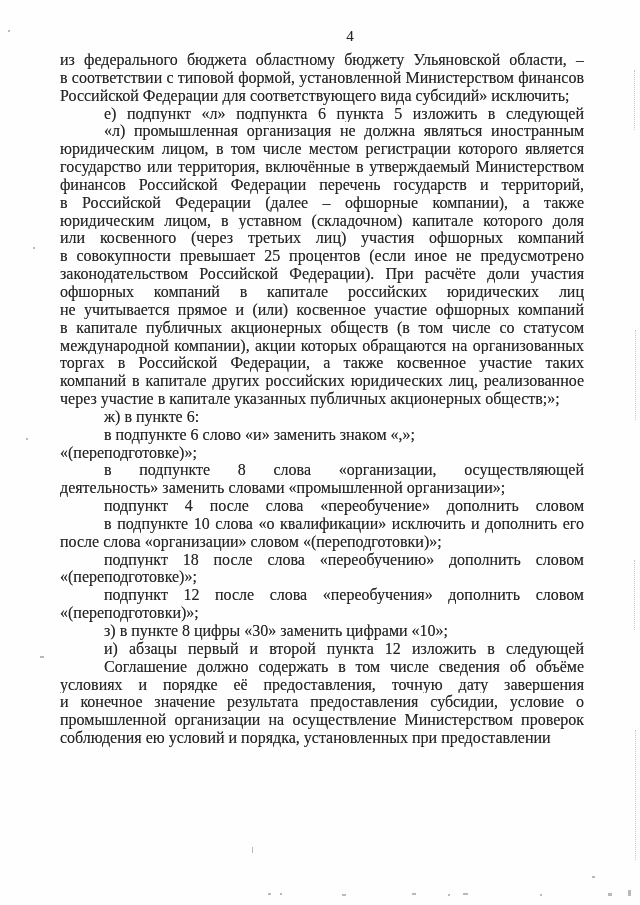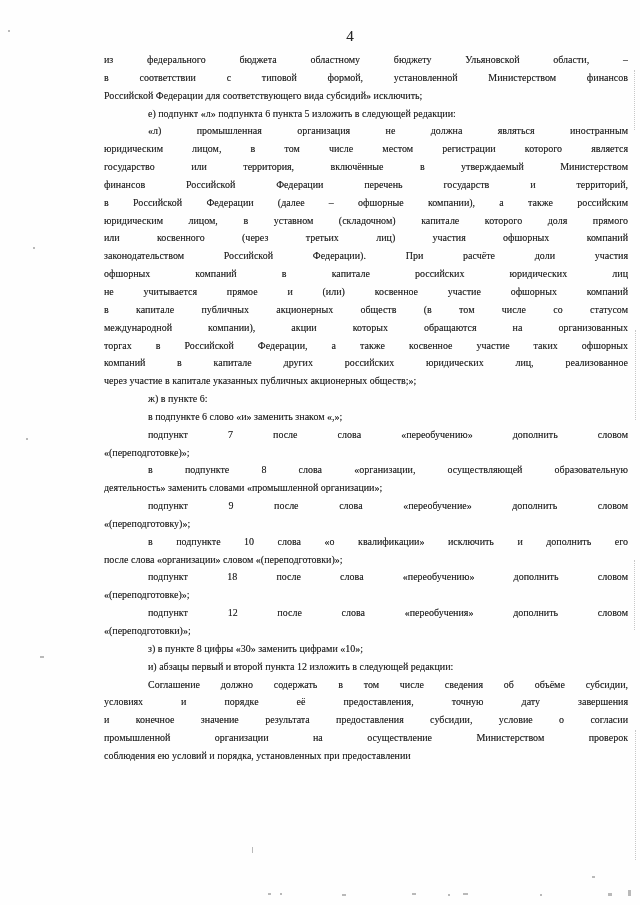--- a/index.html
+++ b/index.html
@@ -19,23 +19,23 @@
   .page-number {
     margin-top: 27px;
     width: 524px;
     margin-left: 88px;
     text-align: center;
     font-size: 15px;
     line-height: 18px;
     text-shadow: 0 0 0.5px rgba(40,40,40,0.55);
   }
   .text-block {
-    margin: 6px 28px 0 104px;
+    margin: 6px 28px 0 60px;
     width: 524px;
-    font-size: 10px;
+    font-size: 16px;
     line-height: 17.85px;
     text-shadow: 0 0 0.5px rgba(40,40,40,0.55);
   }
   .para { margin: 0; padding: 0; }
   .line {
     text-align: justify;
     text-align-last: justify;
     white-space: normal;
     overflow: hidden;
     height: 17.85px;
@@ -69,46 +69,45 @@
         <div class="line last indent">е) подпункт «л» подпункта 6 пункта 5 изложить в следующей редакции:</div>
       </div>
       <div class="para">
         <div class="line indent">«л) промышленная организация не должна являться иностранным</div>
         <div class="line">юридическим лицом, в том числе местом регистрации которого является</div>
         <div class="line">государство или территория, включённые в утверждаемый Министерством</div>
         <div class="line">финансов Российской Федерации перечень государств и территорий,</div>
         <div class="line">в Российской Федерации (далее – офшорные компании), а также российским</div>
         <div class="line">юридическим лицом, в уставном (складочном) капитале которого доля прямого</div>
         <div class="line">или косвенного (через третьих лиц) участия офшорных компаний</div>
+        <div class="line">в совокупности превышает 25 процентов (если иное не предусмотрено</div>
         <div class="line">законодательством Российской Федерации). При расчёте доли участия</div>
         <div class="line">офшорных компаний в капитале российских юридических лиц</div>
         <div class="line">не учитывается прямое и (или) косвенное участие офшорных компаний</div>
         <div class="line">в капитале публичных акционерных обществ (в том числе со статусом</div>
         <div class="line">международной компании), акции которых обращаются на организованных</div>
         <div class="line">торгах в Российской Федерации, а также косвенное участие таких офшорных</div>
         <div class="line">компаний в капитале других российских юридических лиц, реализованное</div>
         <div class="line last">через участие в капитале указанных публичных акционерных обществ;»;</div>
       </div>
       <div class="para">
         <div class="line last indent">ж) в пункте 6:</div>
       </div>
       <div class="para">
         <div class="line last indent">в подпункте 6 слово «и» заменить знаком «,»;</div>
       </div>
       <div class="para">
-        <div class="line indent">подпункт 7 после слова «переобучению» дополнить словом</div>
         <div class="line last">«(переподготовке)»;</div>
       </div>
       <div class="para">
         <div class="line indent">в подпункте 8 слова «организации, осуществляющей образовательную</div>
         <div class="line last">деятельность» заменить словами «промышленной организации»;</div>
       </div>
       <div class="para">
-        <div class="line indent">подпункт 9 после слова «переобучение» дополнить словом</div>
-        <div class="line last">«(переподготовку)»;</div>
+        <div class="line indent">подпункт 4 после слова «переобучение» дополнить словом</div>
       </div>
       <div class="para">
         <div class="line indent">в подпункте 10 слова «о квалификации» исключить и дополнить его</div>
         <div class="line last">после слова «организации» словом «(переподготовки)»;</div>
       </div>
       <div class="para">
         <div class="line indent">подпункт 18 после слова «переобучению» дополнить словом</div>
         <div class="line last">«(переподготовке)»;</div>
       </div>
       <div class="para">

